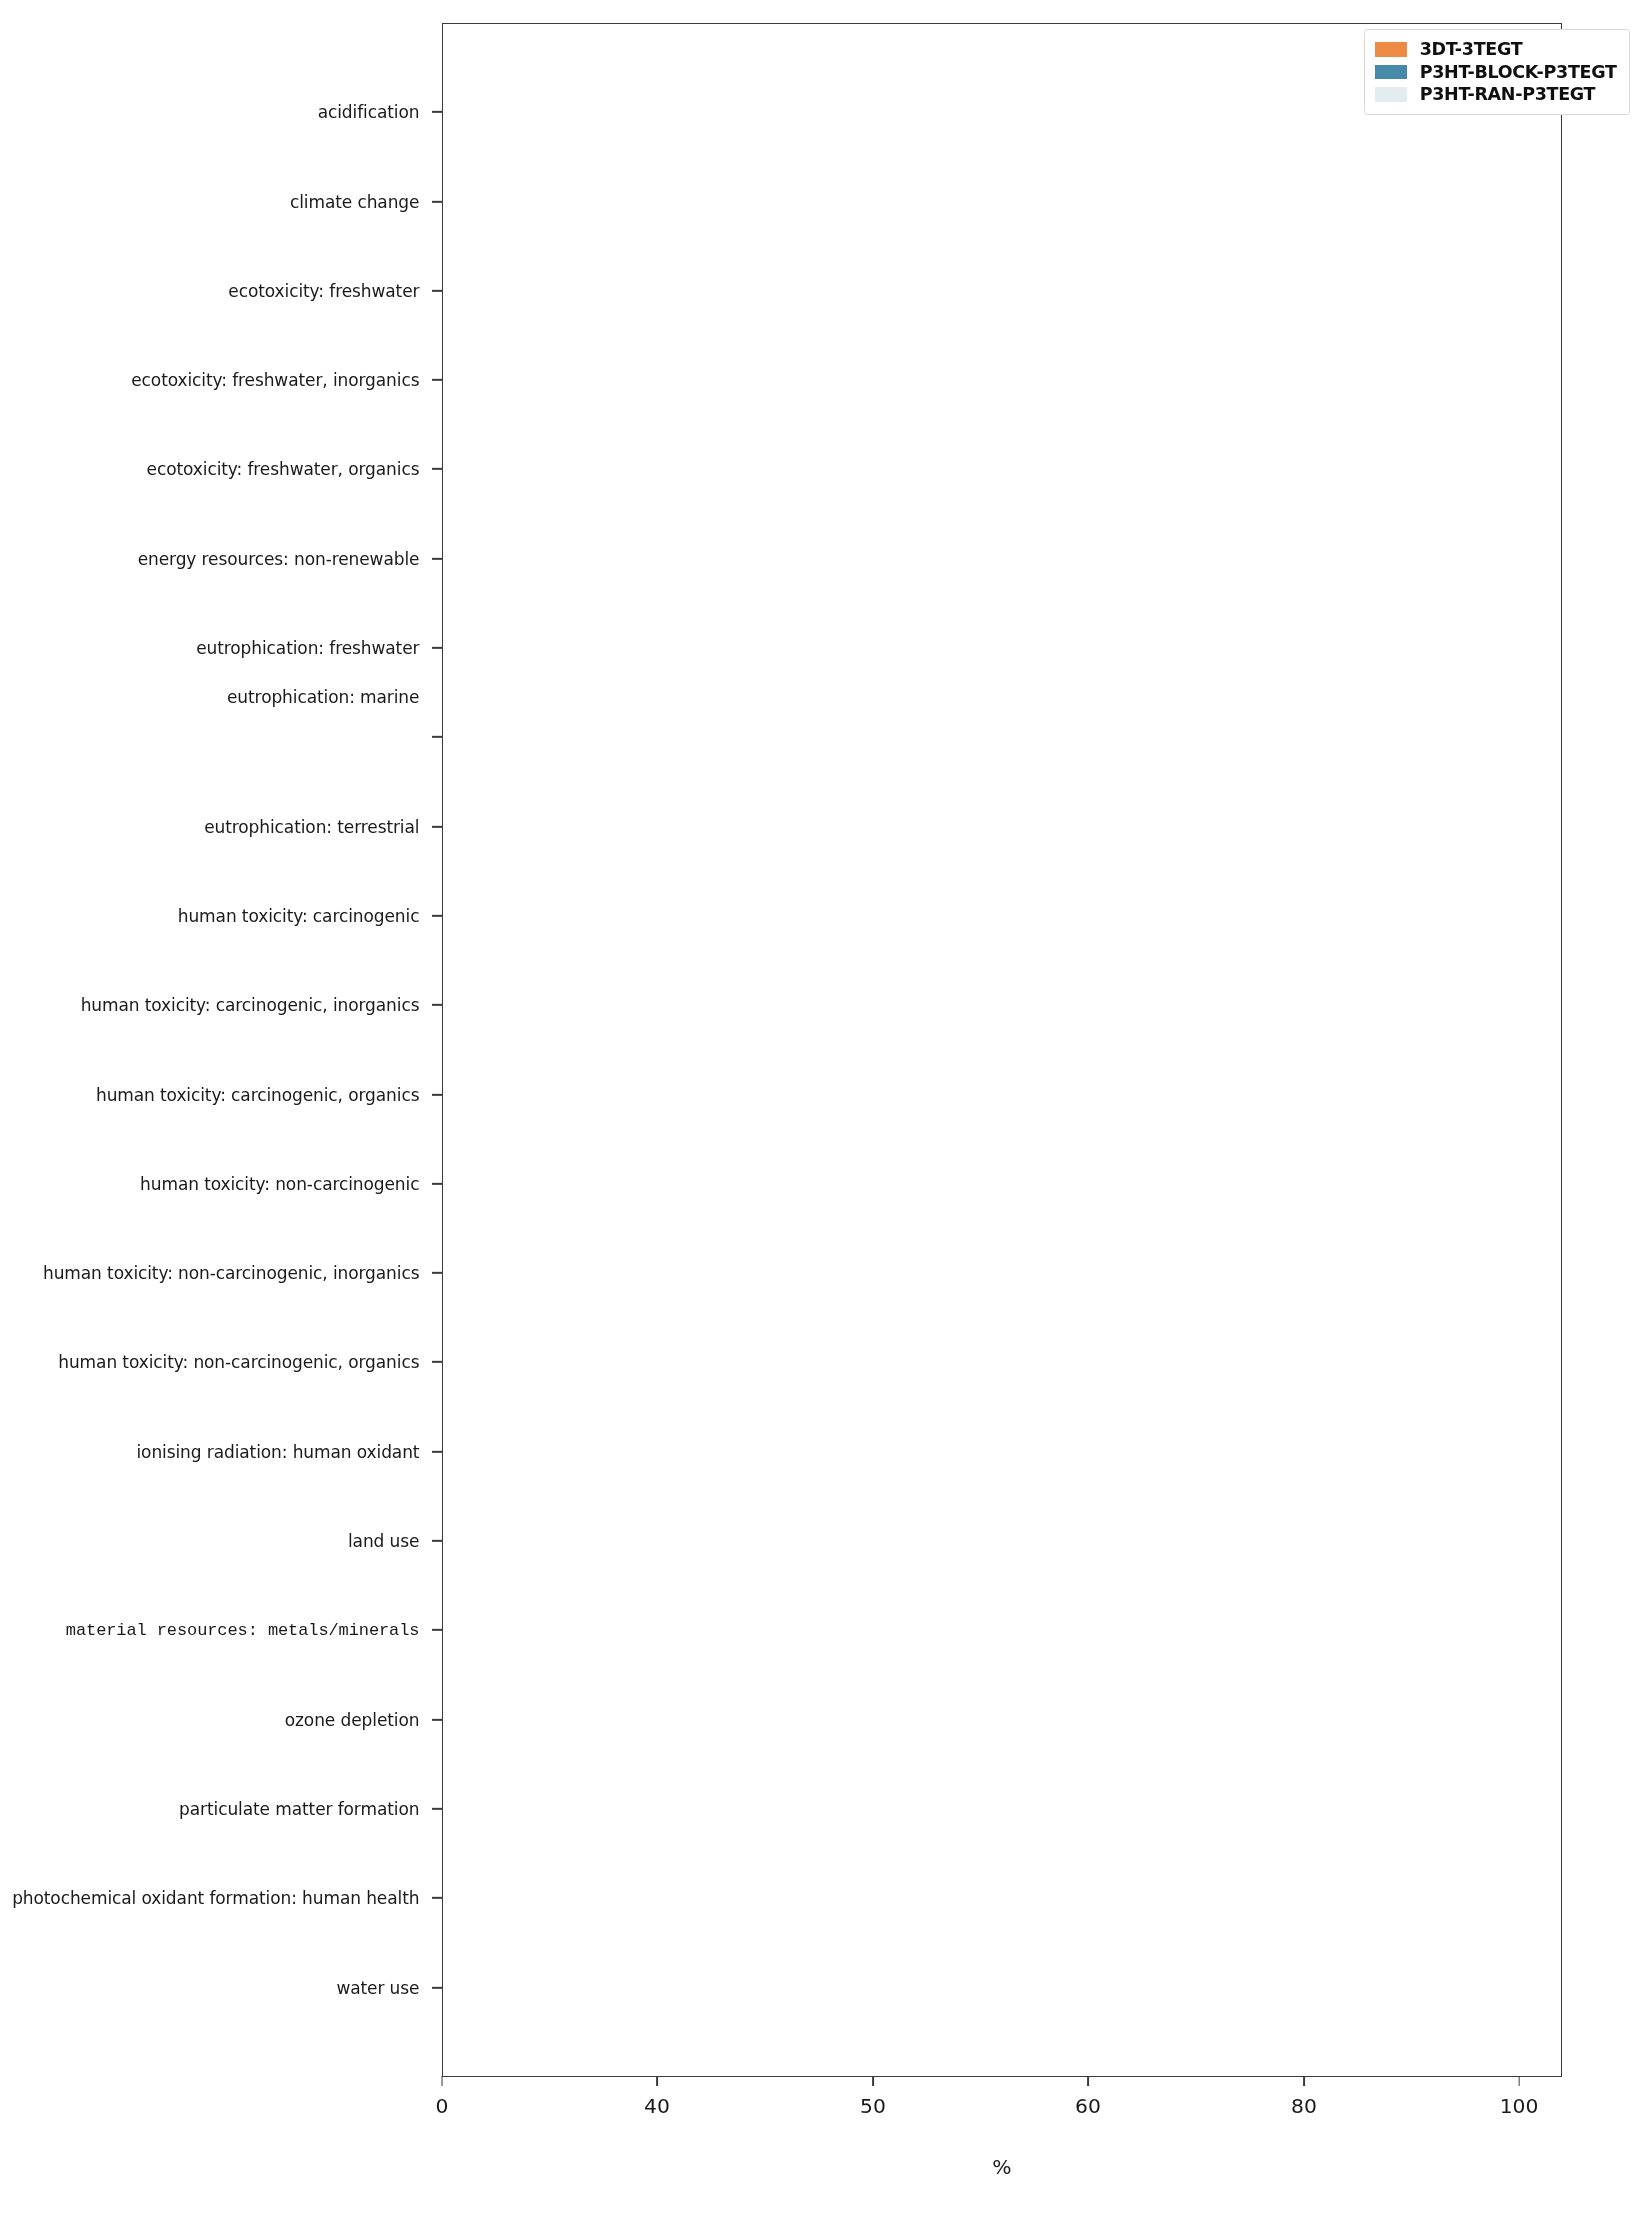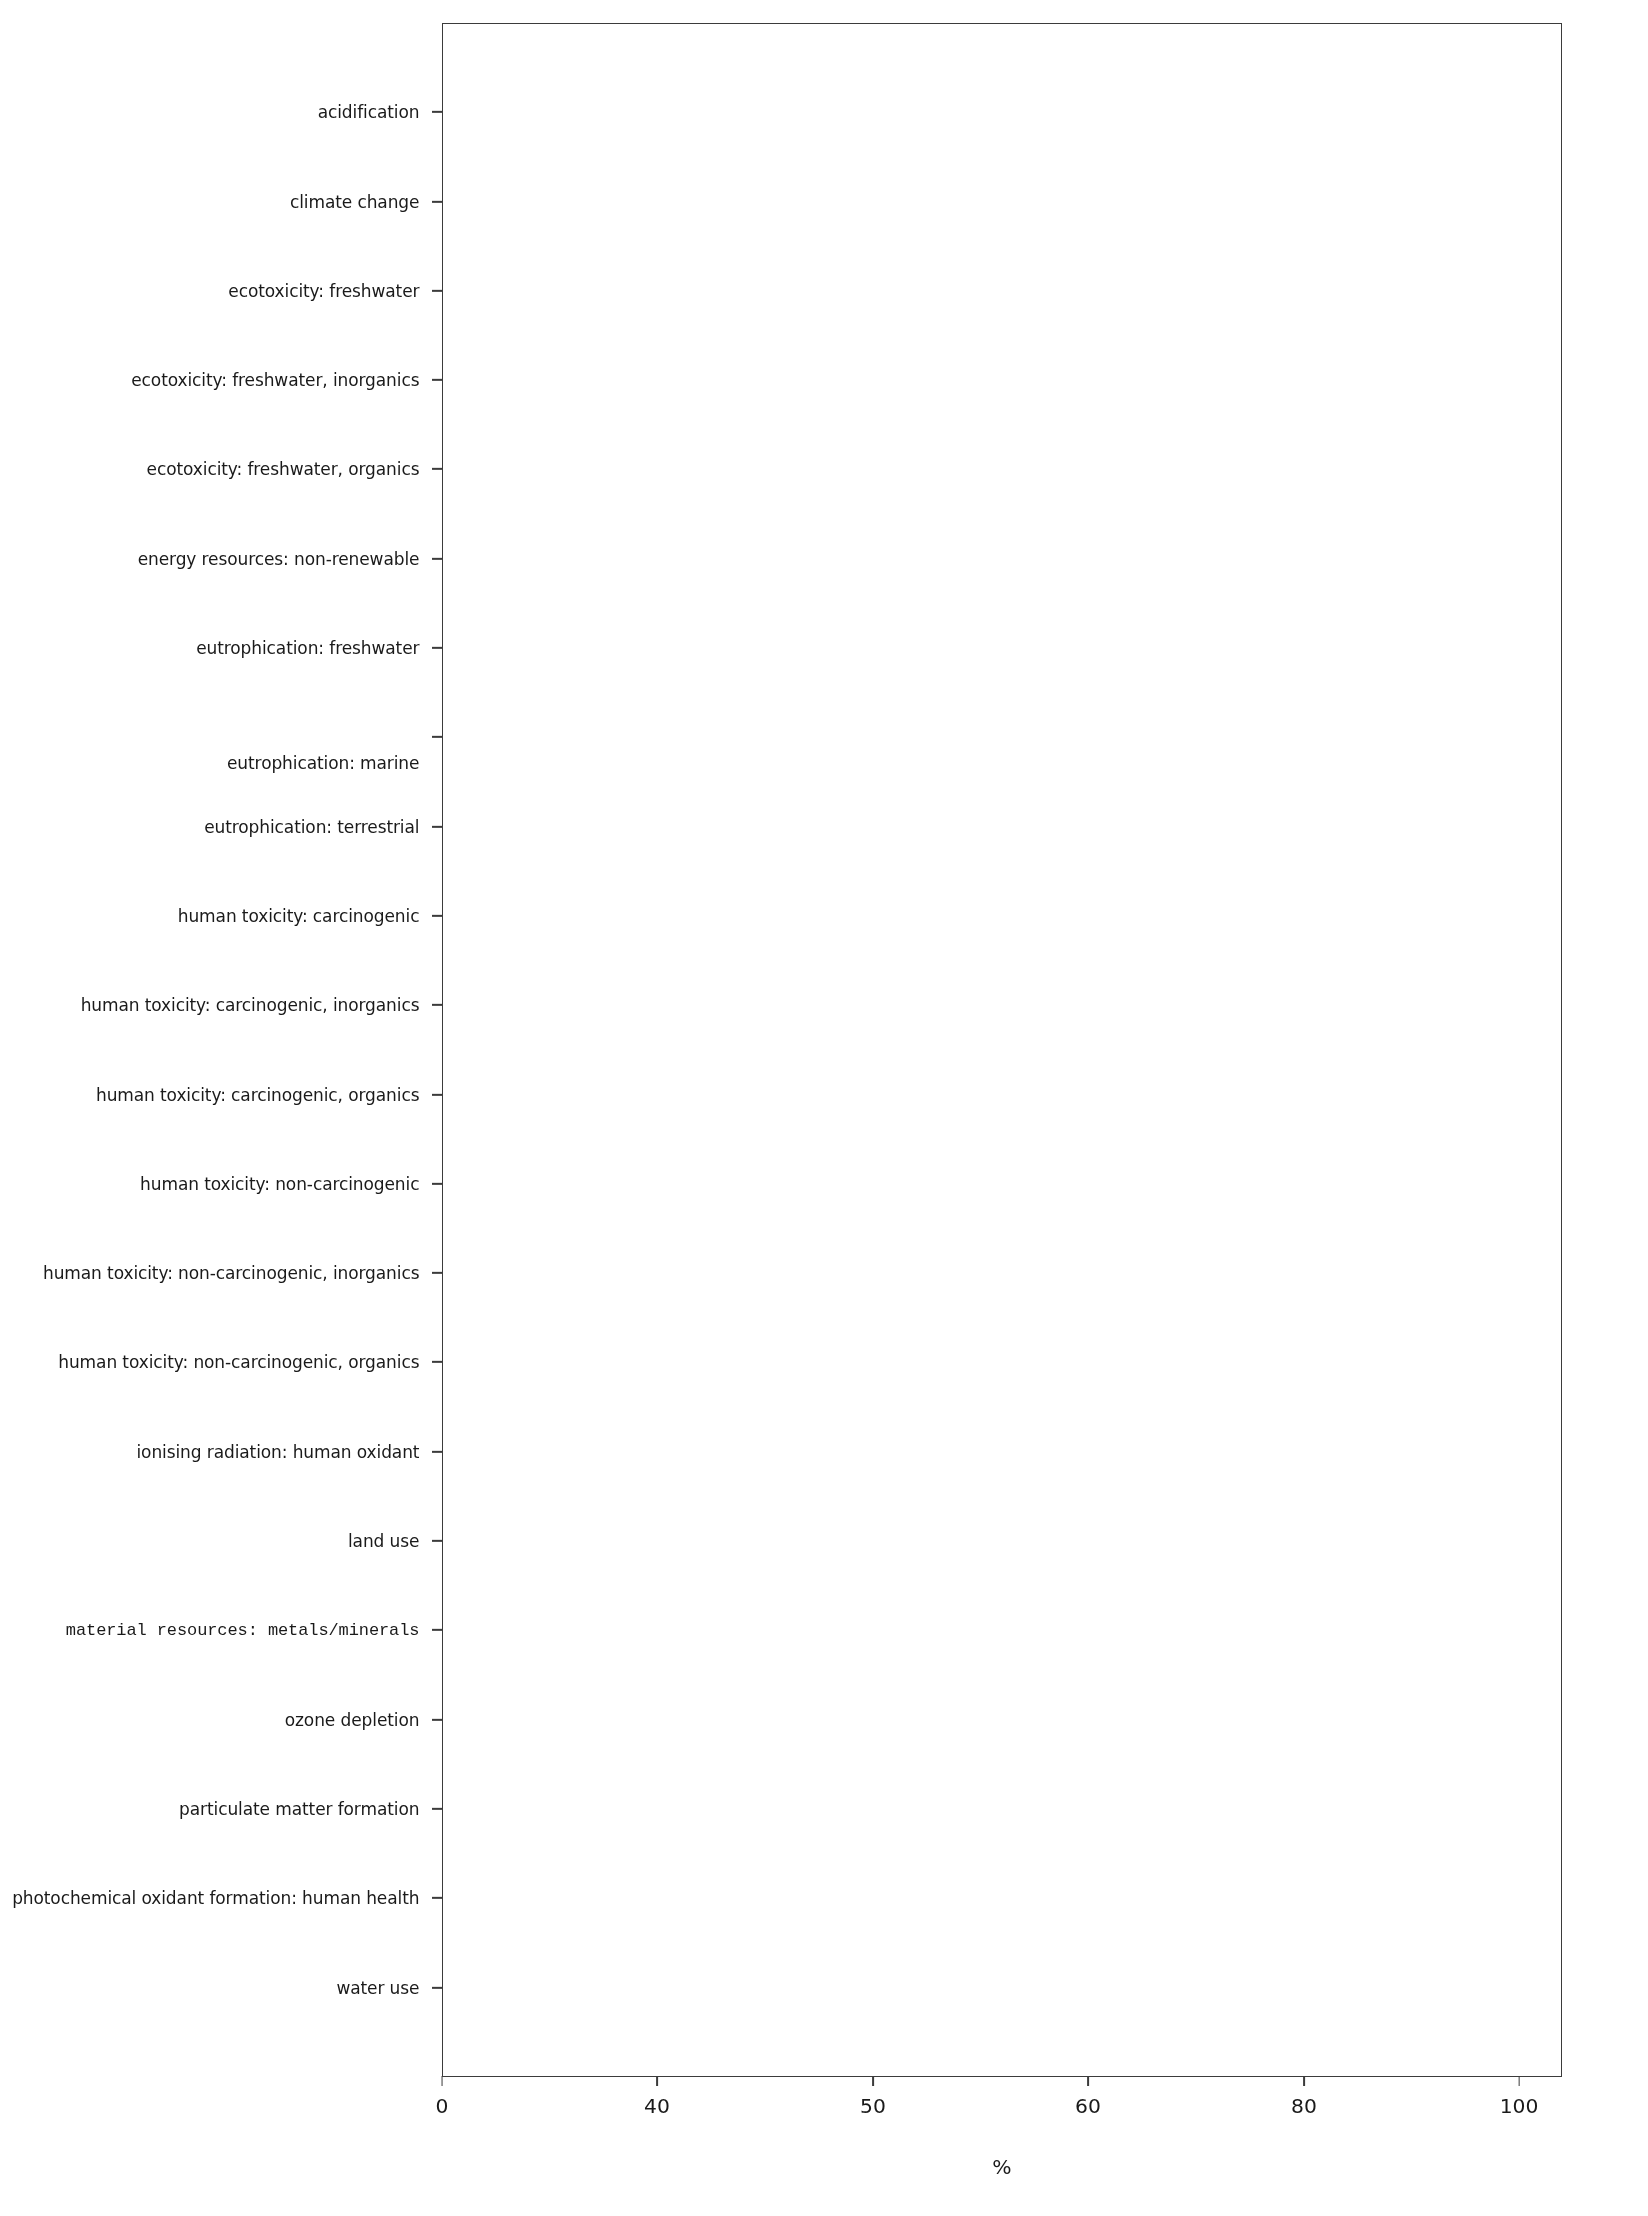--- a/index.html
+++ b/index.html
@@ -155,21 +155,21 @@
       <div class="ytick-label" style="top: 268px;">ecotoxicity: freshwater</div>
       <div class="ytick-mark" style="top: 357px;"></div>
       <div class="ytick-label" style="top: 357px;">ecotoxicity: freshwater, inorganics</div>
       <div class="ytick-mark" style="top: 446px;"></div>
       <div class="ytick-label" style="top: 446px;">ecotoxicity: freshwater, organics</div>
       <div class="ytick-mark" style="top: 536px;"></div>
       <div class="ytick-label" style="top: 536px;">energy resources: non-renewable</div>
       <div class="ytick-mark" style="top: 625px;"></div>
       <div class="ytick-label" style="top: 625px;">eutrophication: freshwater</div>
       <div class="ytick-mark" style="top: 714px;"></div>
-      <div class="ytick-label" style="top: 740px; margin-left: 45px;">eutrophication: marine</div>
+      <div class="ytick-label" style="top: 674px; margin-left: 45px;">eutrophication: marine</div>
       <div class="ytick-mark" style="top: 804px;"></div>
       <div class="ytick-label" style="top: 804px;">eutrophication: terrestrial</div>
       <div class="ytick-mark" style="top: 893px;"></div>
       <div class="ytick-label" style="top: 893px;">human toxicity: carcinogenic</div>
       <div class="ytick-mark" style="top: 982px;"></div>
       <div class="ytick-label" style="top: 982px;">human toxicity: carcinogenic, inorganics</div>
       <div class="ytick-mark" style="top: 1072px;"></div>
       <div class="ytick-label" style="top: 1072px;">human toxicity: carcinogenic, organics</div>
       <div class="ytick-mark" style="top: 1161px;"></div>
       <div class="ytick-label" style="top: 1161px;">human toxicity: non-carcinogenic</div>
@@ -329,15 +329,29 @@
         <span class="tickmark"></span>
         <span class="ticktext">80</span>
       </div>
       <div class="xtick" style="left: 1077px;">
         <span class="tickmark"></span>
         <span class="ticktext">100</span>
       </div>
     </div>
   <div id="xaxis-label">%</div>
 
+  <div id="legend">
+    <div class="legend-row">
+      <span class="legend-swatch s0"></span>
+      <span class="legend-text">3DT-3TEGT</span>
+    </div>
+    <div class="legend-row">
+      <span class="legend-swatch s1"></span>
+      <span class="legend-text">P3HT-BLOCK-P3TEGT</span>
+    </div>
+    <div class="legend-row">
+      <span class="legend-swatch s2"></span>
+      <span class="legend-text">P3HT-RAN-P3TEGT</span>
+    </div>
+  </div>
 
 </div>
 
 
 </body></html>

